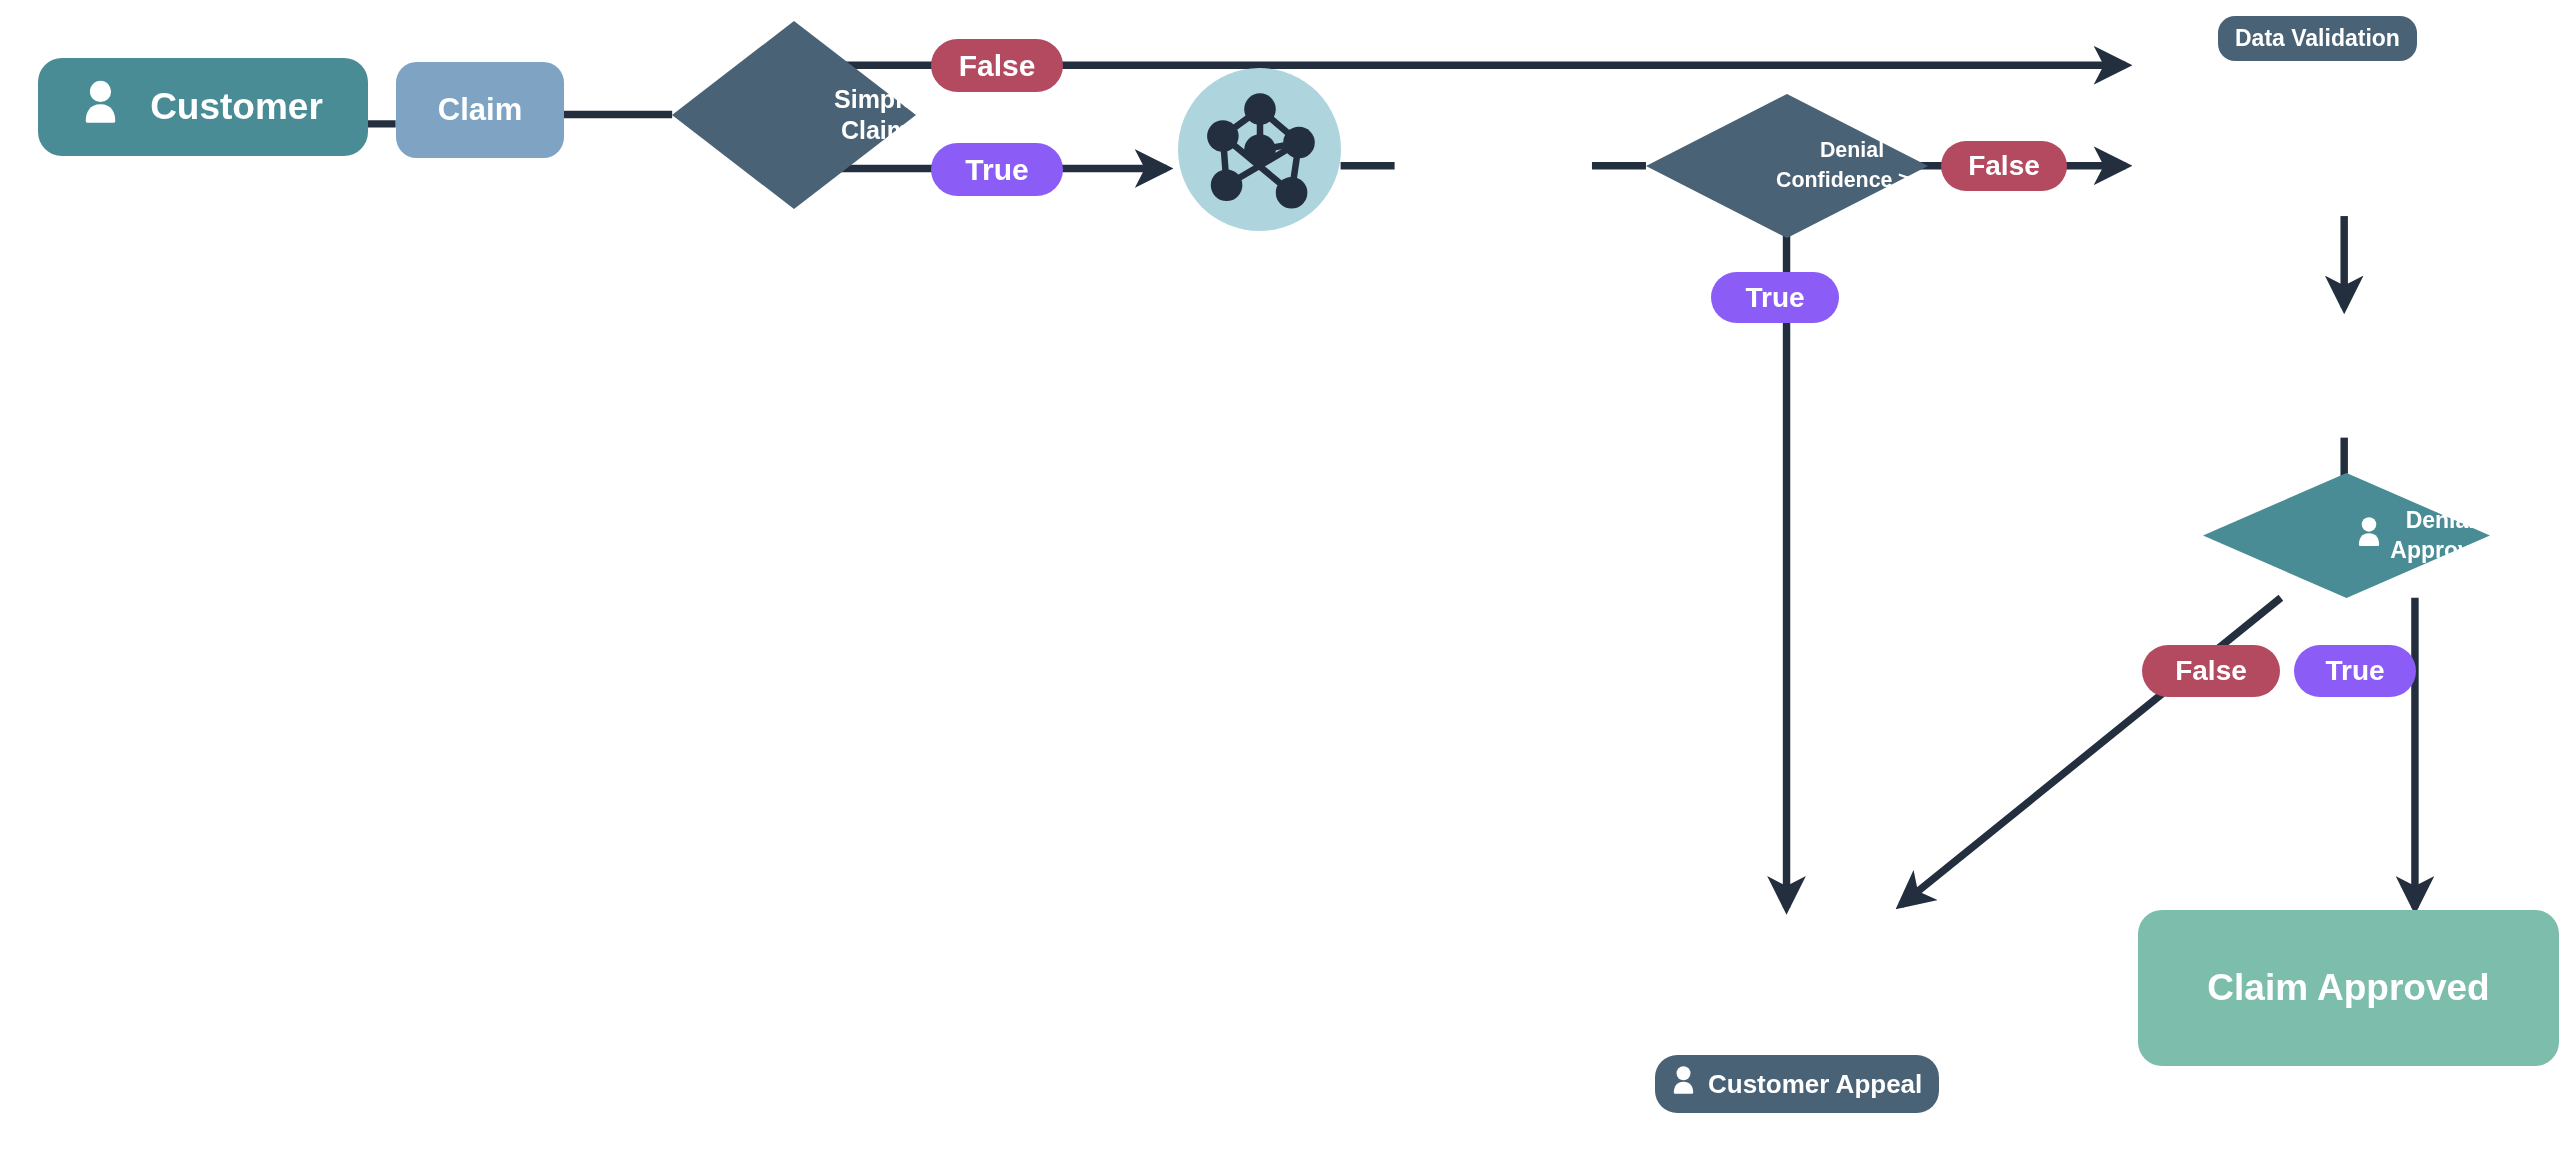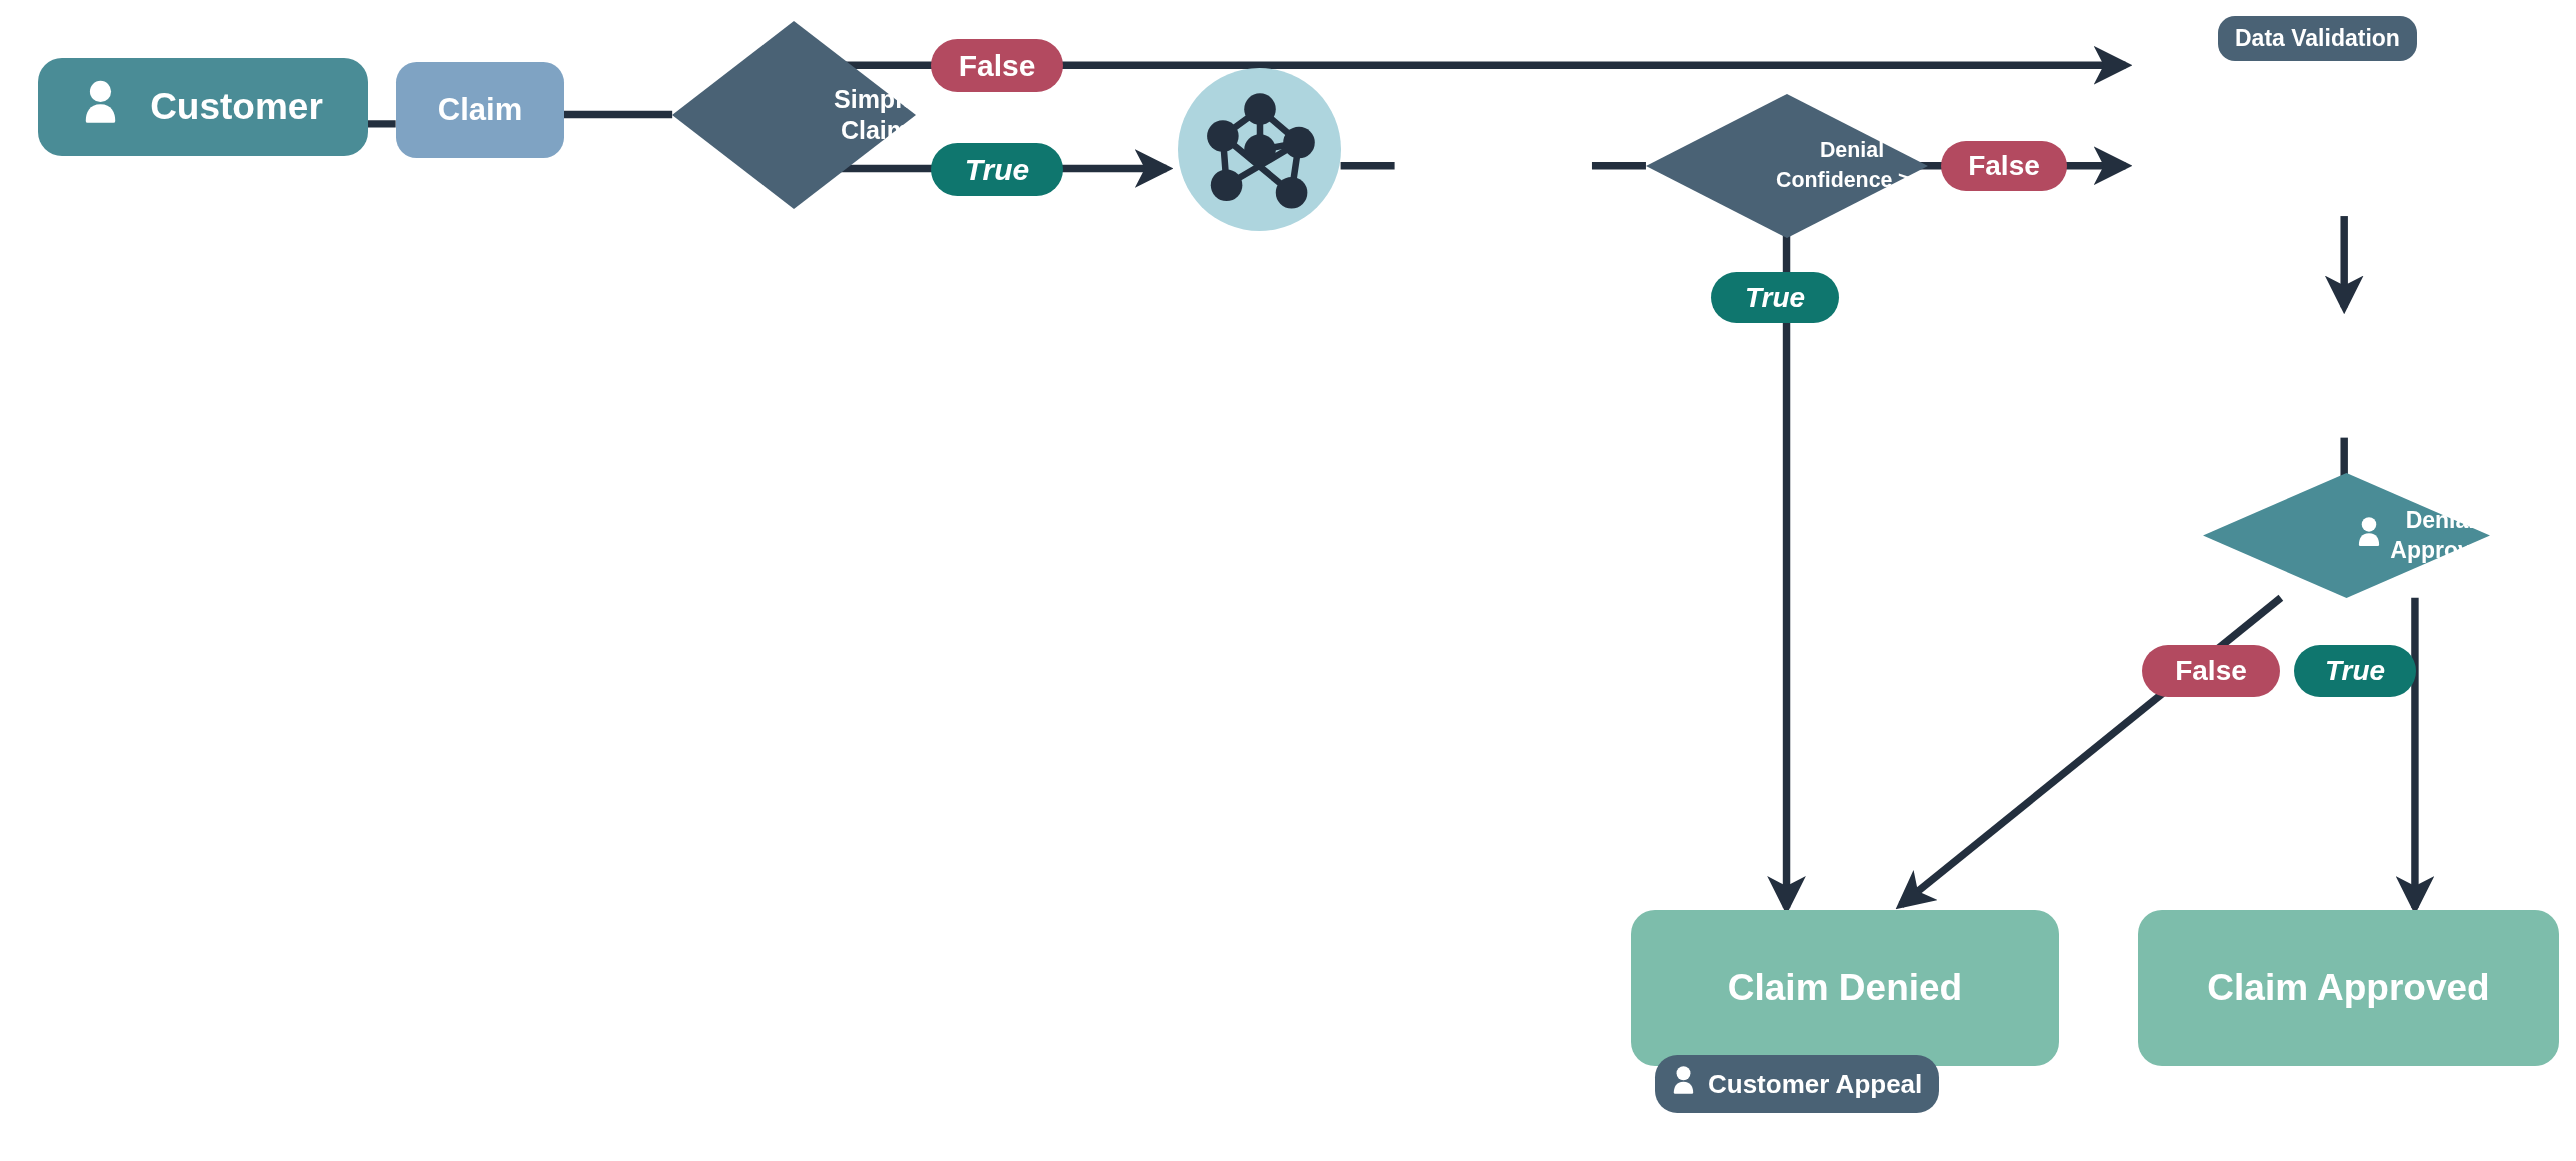--- a/index.html
+++ b/index.html
@@ -74,21 +74,21 @@
     display: flex;
     align-items: center;
     justify-content: center;
     border-radius: 930px;
     color: #ffffff;
     font-weight: bold;
     z-index: 5;
     box-sizing: border-box;
   }
   .pill-false { background: #b34a60; }
-  .pill-true  { background: #0f766e; font-style: italic; }
+  .pill-true  { background: #8b5cf6; }
   .badge {
     position: absolute;
     display: flex;
     align-items: center;
     justify-content: flex-start;
     gap: 9.3px;
     background: #4a6275;
     color: #ffffff;
     font-weight: bold;
     border-radius: 20.5px;
@@ -249,23 +249,20 @@
   </div>
 
   <div class="pill pill-false" style="left:2142px; top:645px; width:138px; height:52px; font-size:28px;">
     <span>False</span>
   </div>
 
   <div class="pill pill-true" style="left:2294px; top:645px; width:122px; height:52px; font-size:28px;">
     <span>True</span>
   </div>
 
-  <div class="node rounded terminal" style="left:1631px; top:910px; width:428px; height:156px; font-size:37px; border-radius:24px;">
-    <span>Claim Denied</span>
-  </div>
 
   <div class="badge" style="left:1655px; top:1055px; height:58px; font-size:26px; border-radius:22.3px; gap:13px;">
     <span class="person">
       <svg width="23" height="31" viewBox="0 0 38 50" aria-hidden="true">
         <circle cx="19" cy="13" r="11.5" fill="#ffffff"></circle>
         <path d="M19 27 C 7 27 3 36 3 45 a 2 2 0 0 0 2 2 h 28 a 2 2 0 0 0 2 -2 C 35 36 31 27 19 27 z" fill="#ffffff"></path>
       </svg>
     </span>
     <span>Customer Appeal</span>
   </div>

